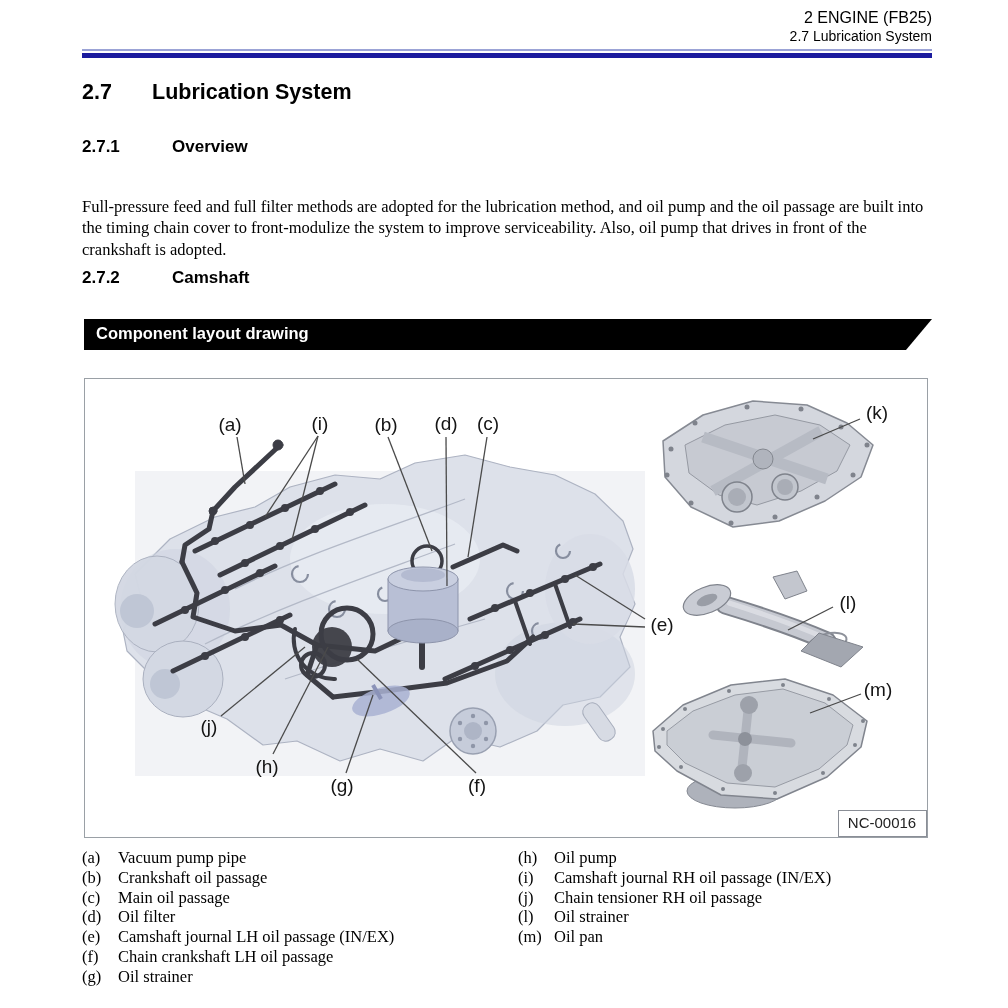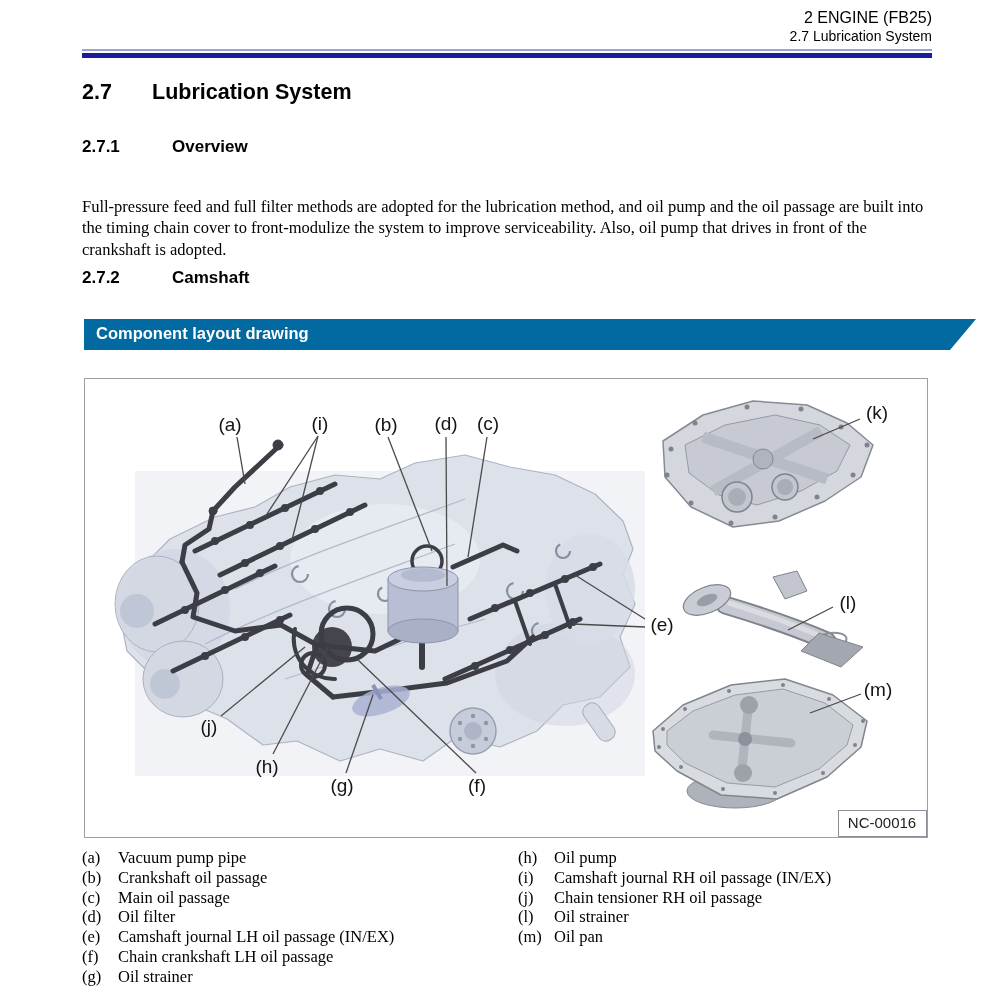--- a/index.html
+++ b/index.html
@@ -24,22 +24,22 @@
   .sec-sub{font-size:17px;}
   .sec-sub .t{position:absolute;left:90px;white-space:nowrap;}
   .sec-ov{top:137px;}
   .sec-comp{top:268px;}
 
   
   .para{position:absolute;left:82px;top:179px;width:852px;
         font-family:"Liberation Serif",serif;font-size:16.5px;line-height:21.5px;}
 
   
-  .banner{position:absolute;left:84px;top:319px;width:848px;height:31px;background:#0369a1;
-          clip-path:polygon(0 0,100% 0,calc(100% - 26px) 100%,0 100%);padding-left:44px;}
+  .banner{position:absolute;left:84px;top:319px;width:848px;height:31px;background:#000000;
+          clip-path:polygon(0 0,100% 0,calc(100% - 26px) 100%,0 100%);}
   .banner .bl{position:absolute;left:12px;top:5px;color:#ffffff;font-weight:bold;font-size:16.5px;}
 
   
   .fig{position:absolute;left:84px;top:378px;width:842px;height:458px;border:1px solid #9aa0a6;background:#fff;}
   .fig svg{display:block;}
   .callout{font-family:"Liberation Sans",sans-serif;font-size:19px;fill:#141414;}
   .nccode{font-family:"Liberation Sans",sans-serif;font-size:15px;fill:#222;}
 
   
   .legend{position:absolute;top:848px;left:82px;width:852px;

